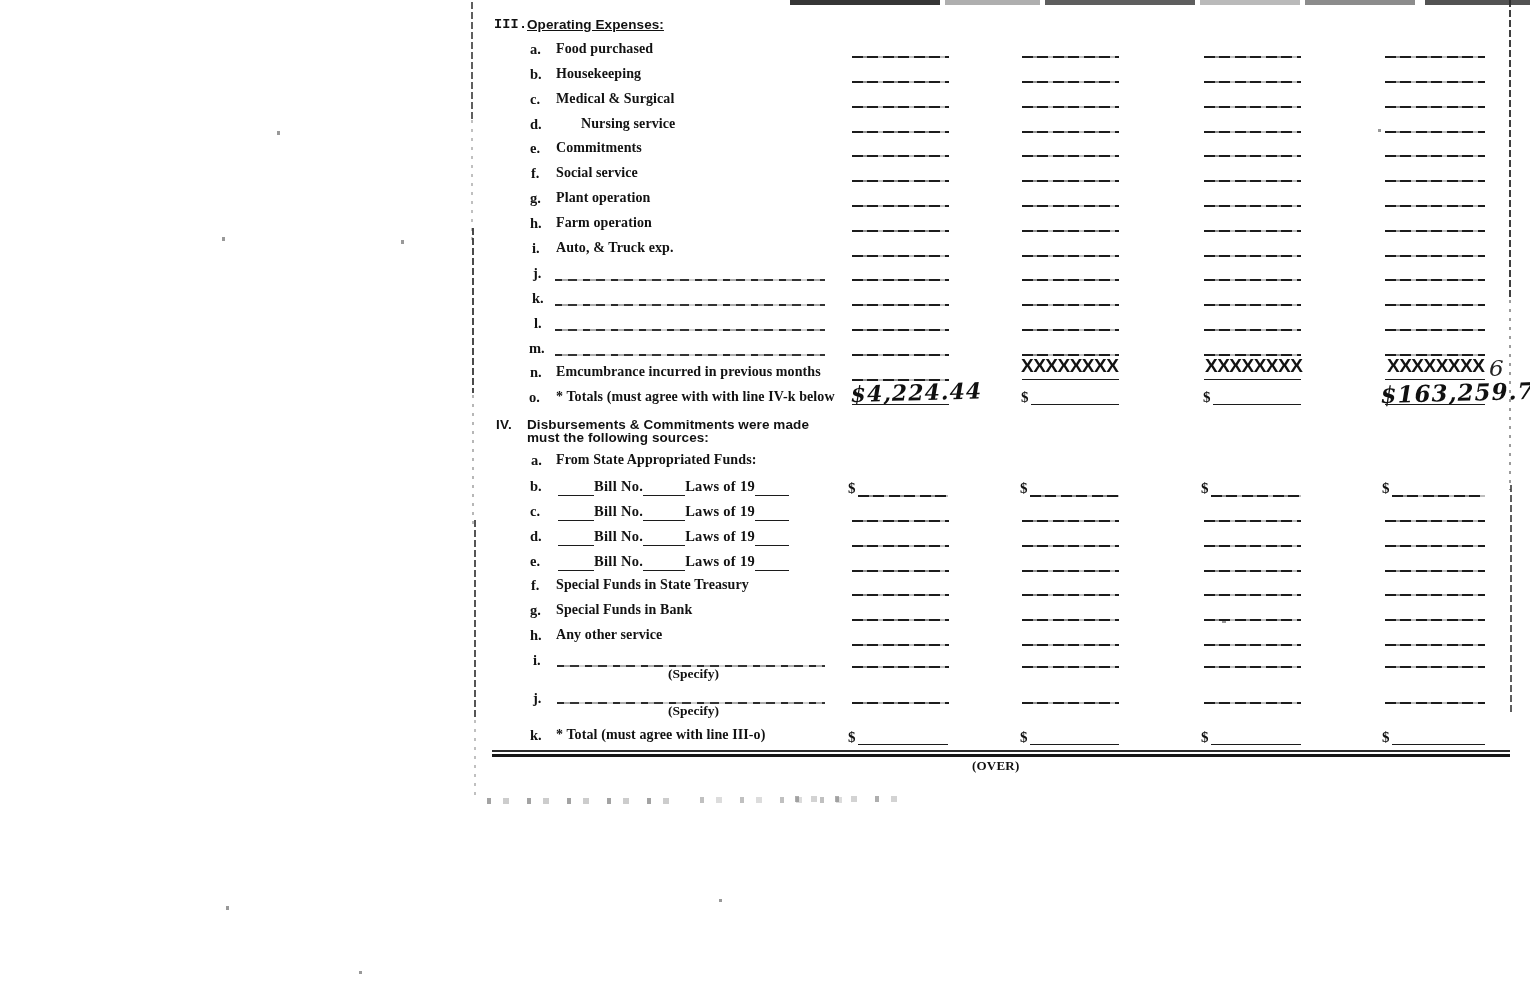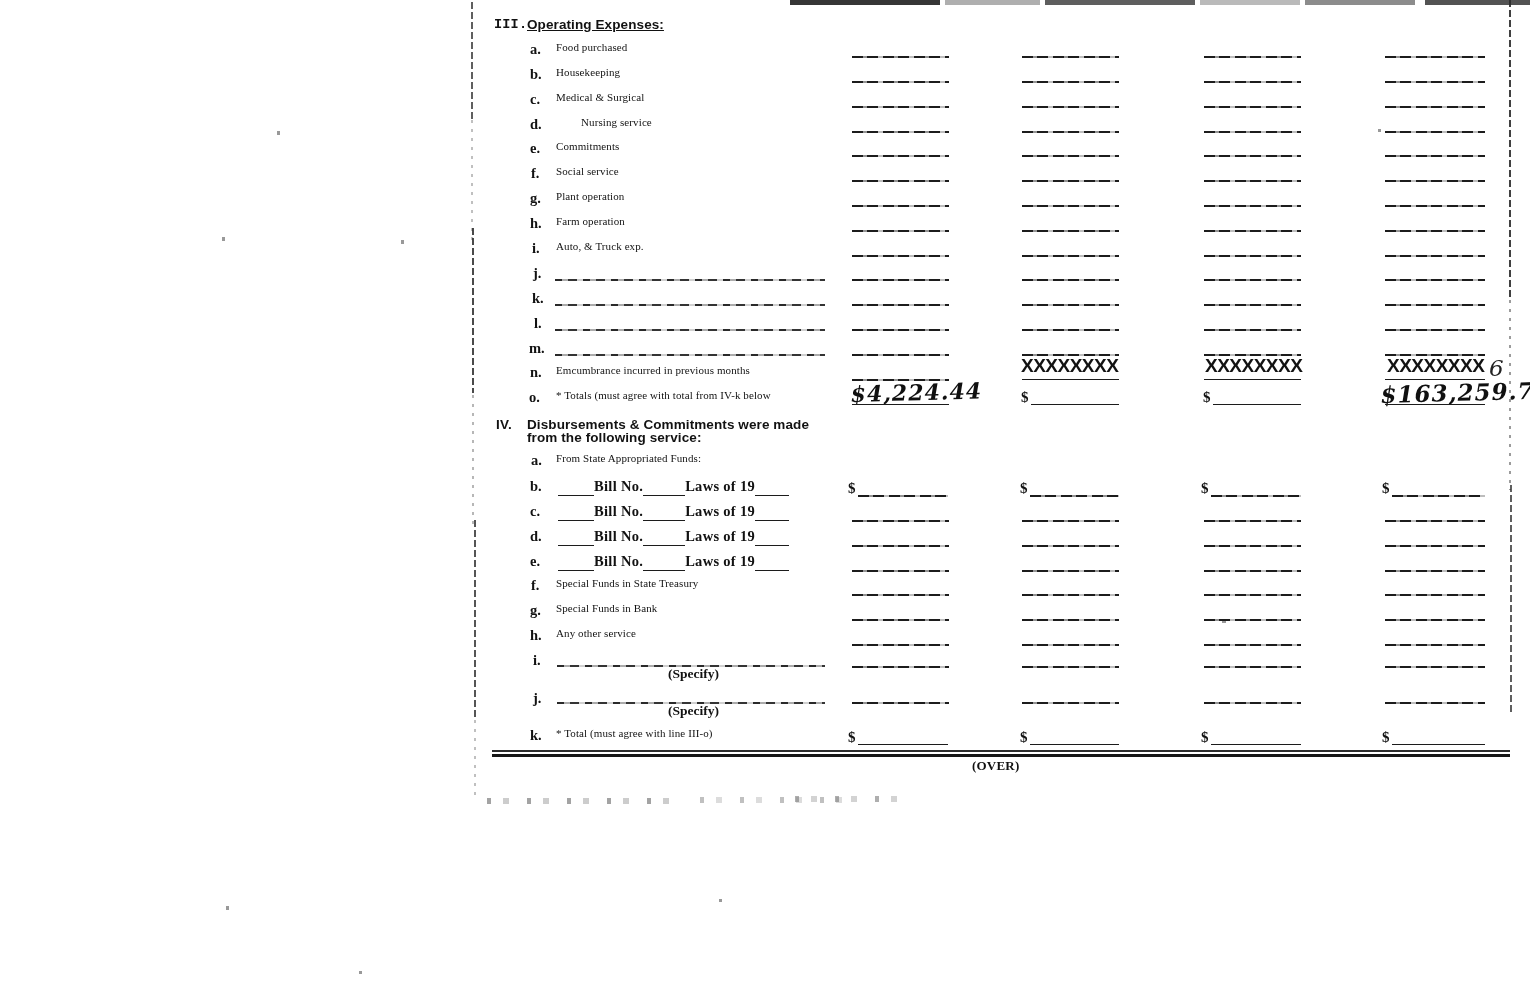--- a/index.html
+++ b/index.html
@@ -72,23 +72,23 @@
   }
 
   .row-letter {
     position: absolute;
     font-size: 14.5px;
     font-weight: bold;
     text-align: left;
   }
   .row-label {
     position: absolute;
-    font-size: 11px;
+    font-size: 14px;
     white-space: nowrap;
-    font-weight: normal;
+    font-weight: bold;
     letter-spacing: .1px;
   }
 
   
   .rule {
     position: absolute;
     height: 0;
     border-bottom: 1.6px solid #1c1c1c;
   }
   .rule.worn {
@@ -319,33 +319,33 @@
   <div class="row-label" style="left:556px;top:364px;">Emcumbrance incurred in previous months</div>
   <div class="rule worn" style="left:852px;top:379px;width:97px;"></div>
   <div class="xmark" style="left:1021px;top:356px;">XXXXXXXX</div>
   <div class="rule" style="left:1022px;top:379px;width:97px;"></div>
   <div class="xmark" style="left:1205px;top:356px;">XXXXXXXX</div>
   <div class="rule" style="left:1204px;top:379px;width:97px;"></div>
   <div class="xmark" style="left:1387px;top:356px;">XXXXXXXX</div>
   <div class="rule" style="left:1385px;top:379px;width:100px;"></div>
 
   <div class="row-letter" style="left:529px;top:389px;">o.</div>
-  <div class="row-label" style="left:556px;top:389px;">* Totals (must agree with total from IV-k below</div>
+  <div class="row-label" style="left:556px;top:389px;">* Totals (must agree with with line IV-k below</div>
   <div class="handwritten" style="left:851px;top:381px;">$4,224.44</div>
   <div class="rule" style="left:852px;top:404px;width:97px;"></div>
   <div class="dollar" style="left:1021px;top:390px;">$</div>
   <div class="rule" style="left:1031px;top:404px;width:88px;"></div>
   <div class="dollar" style="left:1203px;top:390px;">$</div>
   <div class="rule" style="left:1213px;top:404px;width:88px;"></div>
   <div class="handwritten" style="left:1381px;top:381px;font-size:23px;">$163,259.76</div>
   <div class="rule" style="left:1385px;top:404px;width:100px;"></div>
 
   <div class="sec-roman" style="left:496px;top:417px;">IV.</div>
   <div class="sec-title" style="left:527px;top:417px;">Disbursements &amp; Commitments were made</div>
-  <div class="sec-title" style="left:527px;top:430px;">from the following service:</div>
+  <div class="sec-title" style="left:527px;top:430px;">must the following sources:</div>
 
   <div class="row-letter" style="left:531px;top:452px;">a.</div>
   <div class="row-label" style="left:556px;top:452px;">From State Appropriated Funds:</div>
 
   <div class="row-letter" style="left:530px;top:478px;">b.</div>
   <div class="bill-line" style="left:558px;top:478px;">
     <span class="blank-seg" style="width:36px;">&nbsp;</span><span>Bill  No.</span><span class="blank-seg" style="width:42px;">&nbsp;</span><span>Laws  of  19</span><span class="blank-seg" style="width:34px;">&nbsp;</span>
   </div>
   <div class="dollar" style="left:848px;top:481px;">$</div>
   <div class="rule worn" style="left:858px;top:495px;width:90px;"></div>

